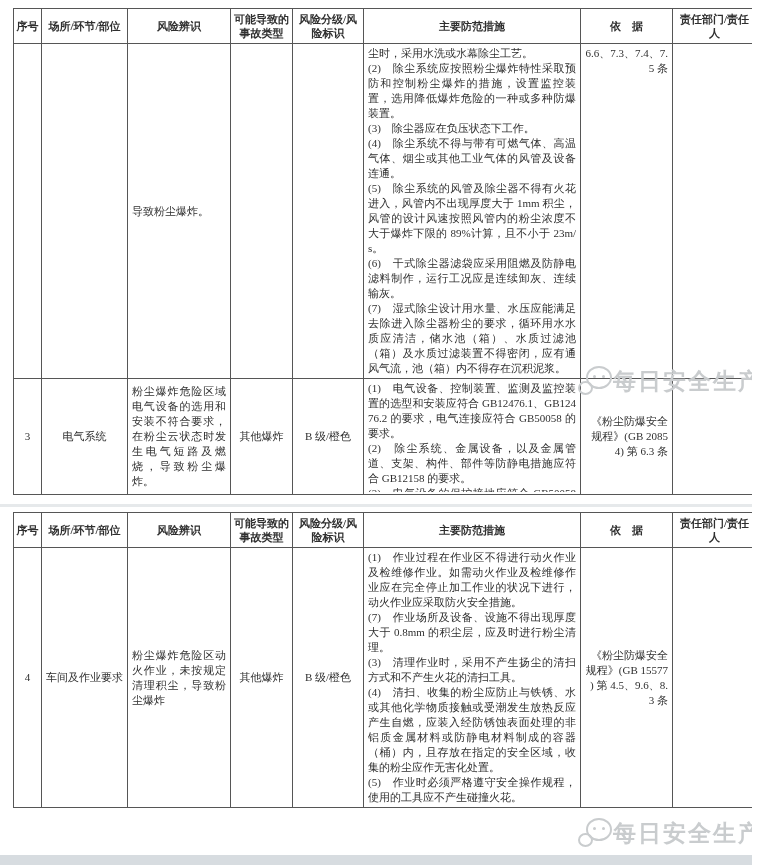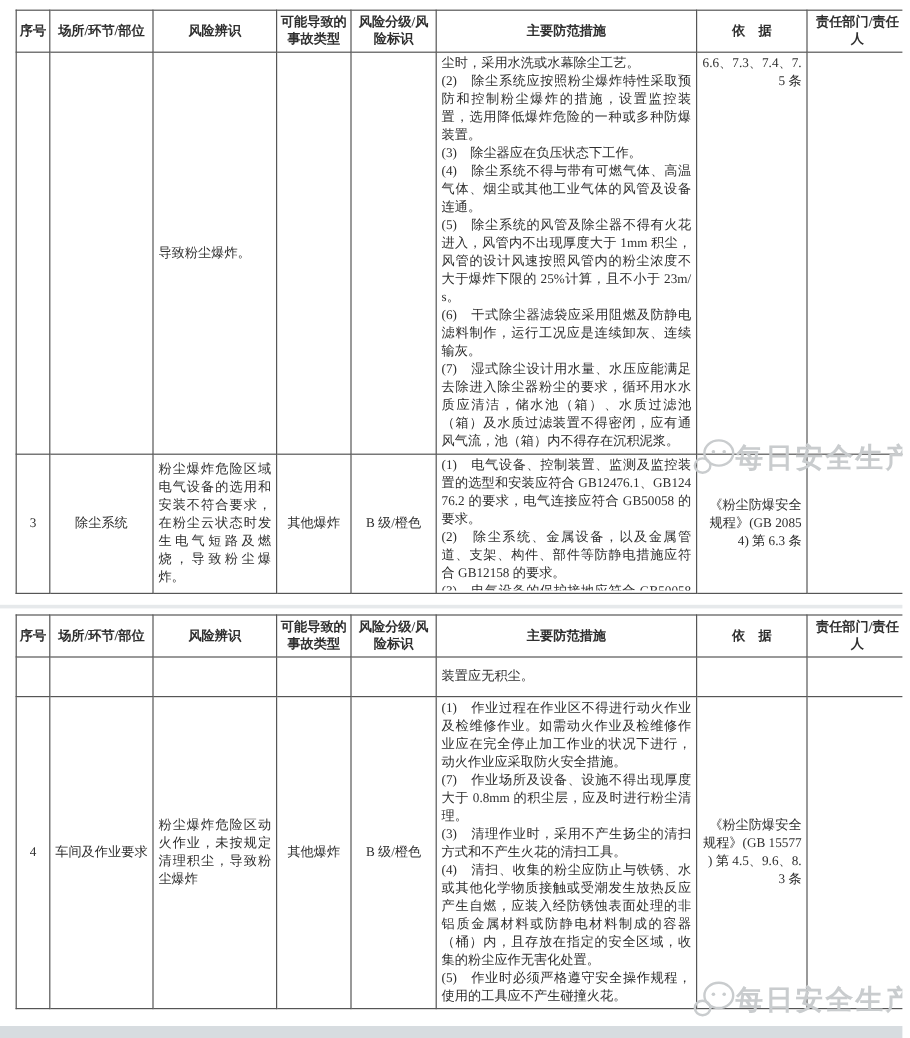--- a/index.html
+++ b/index.html
@@ -114,30 +114,30 @@
         <td class="center"></td>
         <td class="center"></td>
         <td class="topleft riskcell">导致粉尘爆炸。</td>
         <td class="center"></td>
         <td class="center"></td>
         <td class="meas">
           <div class="m">尘时，采用水洗或水幕除尘工艺。</div>
           <div class="m">(2)　除尘系统应按照粉尘爆炸特性采取预防和控制粉尘爆炸的措施，设置监控装置，选用降低爆炸危险的一种或多种防爆装置。</div>
           <div class="m">(3)　除尘器应在负压状态下工作。</div>
           <div class="m">(4)　除尘系统不得与带有可燃气体、高温气体、烟尘或其他工业气体的风管及设备连通。</div>
-          <div class="m">(5)　除尘系统的风管及除尘器不得有火花进入，风管内不出现厚度大于 1mm 积尘，风管的设计风速按照风管内的粉尘浓度不大于爆炸下限的 25%计算，且不小于 23m/s。</div>
+          <div class="m">(5)　除尘系统的风管及除尘器不得有火花进入，风管内不出现厚度大于 1mm 积尘，风管的设计风速按照风管内的粉尘浓度不大于爆炸下限的 89%计算，且不小于 23m/s。</div>
           <div class="m">(6)　干式除尘器滤袋应采用阻燃及防静电滤料制作，运行工况应是连续卸灰、连续输灰。</div>
           <div class="m">(7)　湿式除尘设计用水量、水压应能满足去除进入除尘器粉尘的要求，循环用水水质应清洁，储水池（箱）、水质过滤池（箱）及水质过滤装置不得密闭，应有通风气流，池（箱）内不得存在沉积泥浆。</div>
         </td>
         <td class="basis top">6.6、7.3、7.4、7.5 条</td>
         <td></td>
       </tr>
       <tr class="cut">
         <td class="center">3</td>
-        <td class="center">除尘系统</td>
+        <td class="center">电气系统</td>
         <td class="riskcell">粉尘爆炸危险区域电气设备的选用和安装不符合要求，在粉尘云状态时发生电气短路及燃烧，导致粉尘爆炸。</td>
         <td class="center">其他爆炸</td>
         <td class="center">B 级/橙色</td>
         <td class="meas">
           <div class="clip">
             <div class="m">(1)　电气设备、控制装置、监测及监控装置的选型和安装应符合 GB12476.1、GB12476.2 的要求，电气连接应符合 GB50058 的要求。</div>
             <div class="m">(2)　除尘系统、金属设备，以及金属管道、支架、构件、部件等防静电措施应符合 GB12158 的要求。</div>
             <div class="m">(3)　电气设备的保护接地应符合 GB50058 的要求，除尘系统的风管不得作为电气设备的接地导体。</div>
 
           </div>
@@ -167,32 +167,20 @@
         <th>场所/环节/部位</th>
         <th>风险辨识</th>
         <th>可能导致的事故类型</th>
         <th>风险分级/风险标识</th>
         <th>主要防范措施</th>
         <th>依　据</th>
         <th>责任部门/责任人</th>
       </tr>
     </thead>
     <tbody>
-      <tr class="cont2">
-        <td class="center"></td>
-        <td class="center"></td>
-        <td class="center"></td>
-        <td class="center"></td>
-        <td class="center"></td>
-        <td class="meas">
-          <div class="m">装置应无积尘。</div>
-        </td>
-        <td class="basis top"></td>
-        <td></td>
-      </tr>
       <tr>
         <td class="center">4</td>
         <td class="center">车间及作业要求</td>
         <td class="riskcell">粉尘爆炸危险区动火作业，未按规定清理积尘，导致粉尘爆炸</td>
         <td class="center">其他爆炸</td>
         <td class="center">B 级/橙色</td>
         <td class="meas">
           <div class="m">(1)　作业过程在作业区不得进行动火作业及检维修作业。如需动火作业及检维修作业应在完全停止加工作业的状况下进行，动火作业应采取防火安全措施。</div>
           <div class="m">(7)　作业场所及设备、设施不得出现厚度大于 0.8mm 的积尘层，应及时进行粉尘清理。</div>
           <div class="m">(3)　清理作业时，采用不产生扬尘的清扫方式和不产生火花的清扫工具。</div>

